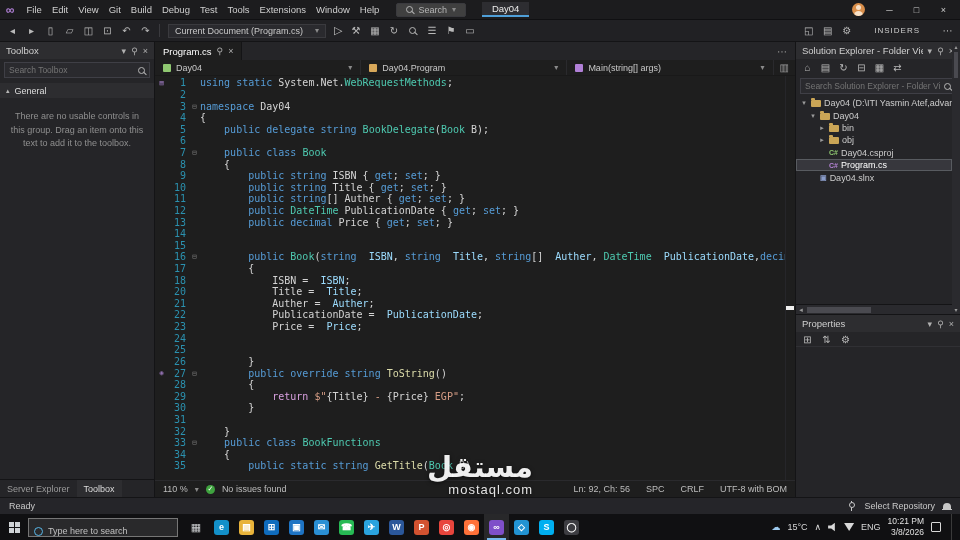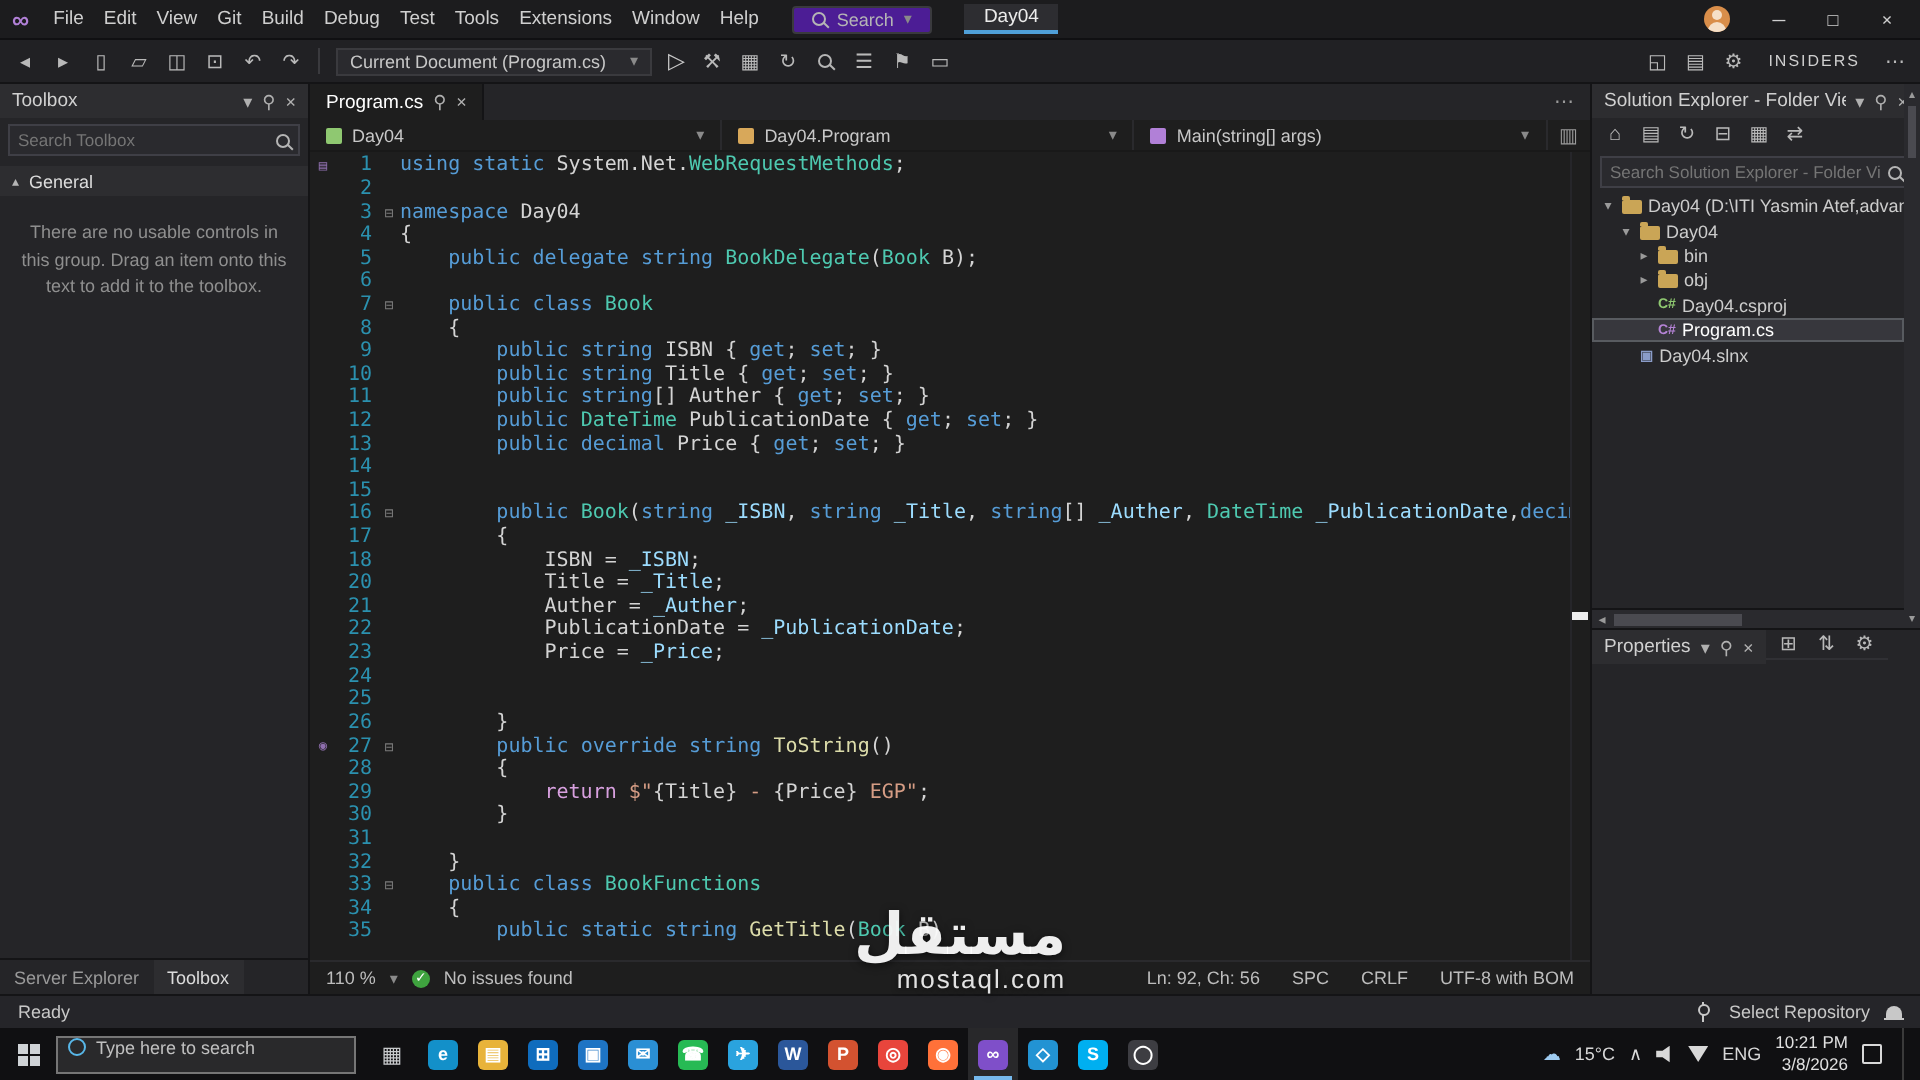--- a/index.html
+++ b/index.html
@@ -5,38 +5,38 @@
   *{margin:0;padding:0;box-sizing:border-box;cursor:default}
   html,body{width:960px;height:540px;overflow:hidden}
   body{font-family:"Liberation Sans",sans-serif;background:#000;color:#ccc;font-size:10px}
   .screen{width:960px;height:540px;display:flex;flex-direction:column;position:relative;background:#1e1e1e}
 
   
   .titlebar{height:19px;background:#1c1c1e;display:flex;align-items:center;padding:0 4px;gap:2px;flex:0 0 auto}
   .vslogo{color:#b180d7;font-size:12px;font-weight:bold;margin:0 5px 0 2px}
   .menubar{display:flex}
   .menu-item{padding:1px 5px;font-size:9.5px;color:#cfcfcf;white-space:nowrap}
-  .search-pill{display:flex;align-items:center;gap:5px;background:#4c1d95;border:1px solid #3a3a3e;border-radius:2px;padding:1px 9px;margin-left:10px;color:#b5b5b5;font-size:9px}
+  .search-pill{display:flex;align-items:center;gap:5px;background:#404040;border:1px solid #3a3a3e;border-radius:2px;padding:1px 9px;margin-left:10px;color:#b5b5b5;font-size:9px}
   .sol-badge{margin-left:14px;padding:1px 10px 1px;background:#2d2d31;border-bottom:2px solid #4f9fd8;font-size:9.5px;color:#ececec}
   .tb-spacer{flex:1}
   .avatar{width:13px;height:13px;border-radius:50%;background:#d98e4a;position:relative;margin-right:10px;overflow:hidden}
   .avatar::before{content:'';position:absolute;left:4px;top:2px;width:5px;height:5px;border-radius:50%;background:#f6e0c8}
   .avatar::after{content:'';position:absolute;left:2px;top:8px;width:9px;height:5px;border-radius:5px 5px 0 0;background:#f6e0c8}
   .winbtn{width:25px;height:19px;display:flex;align-items:center;justify-content:center;color:#cfcfcf;font-size:9px}
 
   
   .toolbar{height:23px;background:#212124;border-top:1px solid #101012;border-bottom:1px solid #141416;display:flex;align-items:center;padding:0 7px;gap:8px;flex:0 0 auto}
   .icon-row{display:flex;gap:8px;align-items:center}
   .tbi{color:#b9b9b9;font-size:10px;display:inline-flex;align-items:center;justify-content:center;min-width:11px}
   .tb-sep{width:1px;height:13px;background:#3a3a3e}
   .doc-dd{display:flex;align-items:center;gap:6px;background:#2a2a2e;border:1px solid #3a3a3e;padding:1px 6px;font-size:9px;color:#c8c8c8;min-width:158px}
   .doc-dd .chev{margin-left:auto}
   .chev{font-size:8px;color:#8a8a8a}
   .play{font-size:11px;color:#c8c8c8}
-  .insiders{font-size:8px;letter-spacing:1px;color:#cfcfcf;margin:0 4px}
+  .insiders{font-size:8px;letter-spacing:1px;color:#cfcfcf;margin:0 14px}
 
   
   .main{flex:1;display:flex;min-height:0}
   .panel-header{height:17px;display:flex;align-items:center;padding:0 6px;gap:5px;background:#2d2d30;font-size:9.5px;color:#d0d0d0;flex:0 0 auto}
   .ph-title{flex:1;white-space:nowrap;overflow:hidden}
   .ph-ic{color:#b0b0b0;font-size:9px}
   .searchbox{margin:3px 4px;background:#2a2a2e;border:1px solid #3f3f46;display:flex;align-items:center;padding:1px 4px;gap:4px;height:16px;flex:0 0 auto}
   .searchbox input{flex:1;background:transparent;border:0;outline:0;color:#bbb;font-size:8.5px;font-family:"Liberation Sans",sans-serif;min-width:0}
   .mag{display:inline-block;width:7px;height:7px;border:1px solid #b5b5b5;border-radius:50%;position:relative;flex:0 0 auto}
   .mag::after{content:'';position:absolute;width:4px;height:1px;background:#b5b5b5;right:-3px;bottom:-1px;transform:rotate(45deg)}
@@ -87,39 +87,39 @@
   .folder{width:10px;height:7px;background:#caa556;border-radius:1px;position:relative;flex:0 0 10px;margin-top:1px}
   .folder::before{content:'';position:absolute;top:-2px;left:0;width:4px;height:2px;background:#caa556;border-radius:1px 1px 0 0}
   .fglyph{font-size:7px;font-weight:bold;flex:0 0 auto}
   .vscroll{position:absolute;top:0;right:0;bottom:0;width:8px;background:#2a2a2e;display:flex;flex-direction:column;align-items:center;font-size:6px;color:#9a9a9a;padding:1px 0}
   .vtrack{flex:1;width:4px;position:relative}
   .vth{position:absolute;top:2px;left:0;width:4px;height:26px;background:#4a4a50}
   .hscroll{height:10px;display:flex;align-items:center;background:#2a2a2e;border-top:1px solid #141416;flex:0 0 auto}
   .harr{width:10px;text-align:center;color:#9a9a9a;font-size:7px}
   .htrack{flex:1;height:6px;margin:0 1px;position:relative}
   .hthumb{position:absolute;left:0;top:0;height:6px;width:45%;background:#4a4a50}
-  .props{flex:1;display:flex;flex-direction:row;min-height:0}
+  .props{flex:1;display:flex;flex-direction:column;min-height:0}
   .props-toolbar{height:15px;display:flex;gap:8px;align-items:center;padding:0 6px;color:#b5b5b5;font-size:9px;border-bottom:1px solid #303034;flex:0 0 auto}
   .props-body{flex:1;background:#252528}
 
   
   .statusbar{height:17px;background:#252529;border-top:1px solid #141416;display:flex;align-items:center;padding:0 9px;font-size:9px;color:#c8c8c8;flex:0 0 auto}
   .sb-right{margin-left:auto;display:flex;align-items:center;gap:8px}
   .branch{width:8px;height:10px;position:relative;flex:0 0 auto}
   .branch::before{content:'';position:absolute;left:3px;top:0;width:1px;height:10px;background:#c8c8c8}
   .branch::after{content:'';position:absolute;left:1px;top:1px;width:4px;height:4px;border:1px solid #c8c8c8;border-radius:50%;background:#252529}
   .bell{width:8px;height:7px;background:#c8c8c8;border-radius:4px 4px 0 0;position:relative;margin-top:1px;flex:0 0 auto}
   .bell::after{content:'';position:absolute;left:-1px;right:-1px;top:6px;height:1px;background:#c8c8c8}
 
   
   .taskbar{height:26px;background:#101012;display:flex;align-items:center;flex:0 0 auto}
   .start{width:28px;height:100%;display:flex;align-items:center;justify-content:center}
   .winlogo{display:grid;grid-template-columns:5px 5px;grid-template-rows:5px 5px;gap:1px}
   .winlogo span{background:#cfd3d6}
-  .tsearch{width:150px;height:19px;border:1px solid #767676;background:#29292b;display:flex;align-items:flex-start;gap:5px;padding:0 5px;color:#c0c0c0;font-size:9px;margin-right:5px}
+  .tsearch{width:150px;height:19px;border:1px solid #767676;background:#29292b;display:flex;align-items:flex-end;gap:5px;padding:0 5px;color:#c0c0c0;font-size:9px;margin-right:5px}
   .circ{width:9px;height:9px;border:1px solid #58b7e8;border-radius:50%;flex:0 0 auto}
   .tview{width:26px;text-align:center;font-size:11px;color:#c8cacc}
   .apps{display:flex;height:100%}
   .app{width:25px;height:100%;display:flex;align-items:center;justify-content:center;position:relative}
   .app.active{background:rgba(255,255,255,.10)}
   .app.active::after{content:'';position:absolute;left:3px;right:3px;bottom:0;height:2px;background:#76b9ed}
   .appic{width:15px;height:15px;border-radius:3px;display:flex;align-items:center;justify-content:center;color:#fff;font-size:9px;font-weight:bold}
   .tray{margin-left:auto;display:flex;align-items:center;gap:7px;padding-right:4px;height:100%}
   .t{color:#d8d8d8;font-size:9px;white-space:nowrap}
   .wx{color:#9ecbf0}

